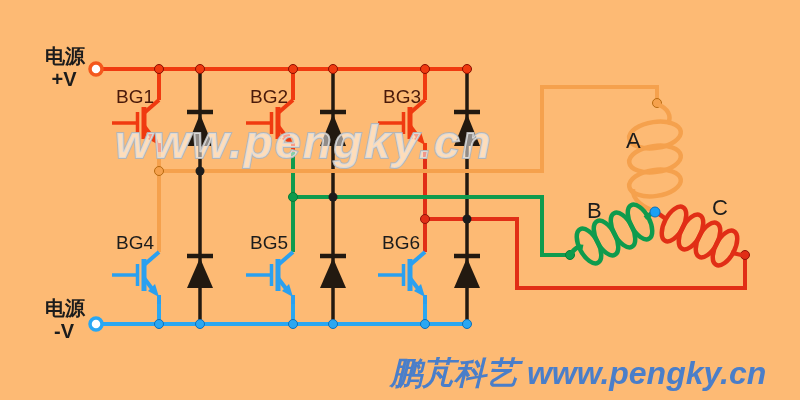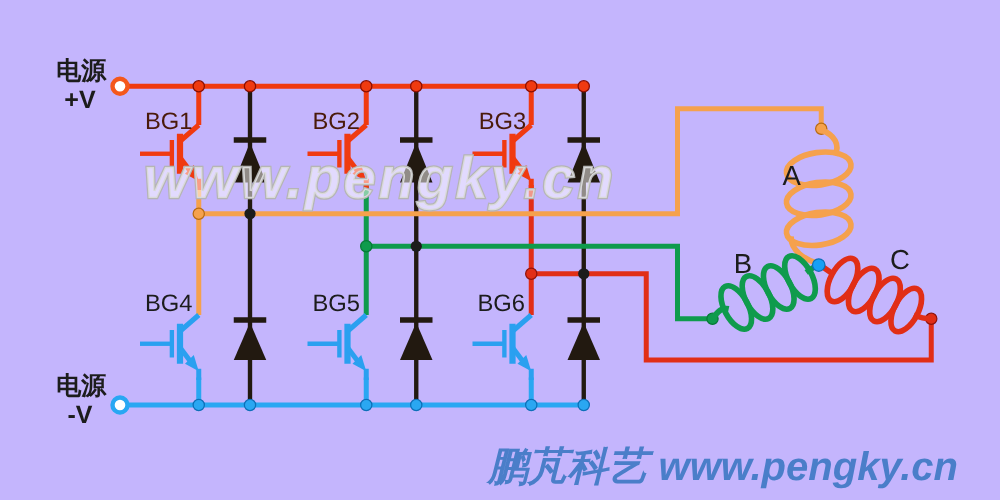--- a/index.html
+++ b/index.html
@@ -1,16 +1,16 @@
 <!DOCTYPE html>
 <html style="--bus_positive: #f03a10; --bus_negative: #2aa7f2; --phase_a: #f5a14d; --phase_b: #0f9b4d; --phase_c: #e12e16; --diode: #221910; --transistor_top: #f03a10; --transistor_bottom: #2aa0f0; --junction_black: #1c1c1c; --label: #1c1c1c; --transistor_label_top: #4a1a0a; --watermark: #b5b5b5; --brand: #4a7ec9; --neutral: #18a0f5; --terminal_plus: #f4581c; --terminal_minus: #29a7f3;"><head>
 <meta charset="utf-8">
 <style>
   html,body{margin:0;padding:0;background:#fff;}
-  .stage{position:relative;width:800px;height:400px;background:#c4b5fd;overflow:hidden;
+  .stage{position:relative;width:800px;height:400px;background:#fdba74;overflow:hidden;
          font-family:"Liberation Sans","DejaVu Sans",sans-serif;}
   svg{display:block;}
   
   .w-plus  {fill:none;stroke:var(--bus_positive);stroke-width:4;}
   .w-minus {fill:none;stroke:var(--bus_negative);stroke-width:4;}
   .w-a     {fill:none;stroke:var(--phase_a);stroke-width:4;}
   .w-b     {fill:none;stroke:var(--phase_b);stroke-width:4;}
   .w-c     {fill:none;stroke:var(--phase_c);stroke-width:4;}
   .w-diode {fill:none;stroke:var(--diode);stroke-width:3.5;}
   .d-fill  {fill:var(--diode);}

